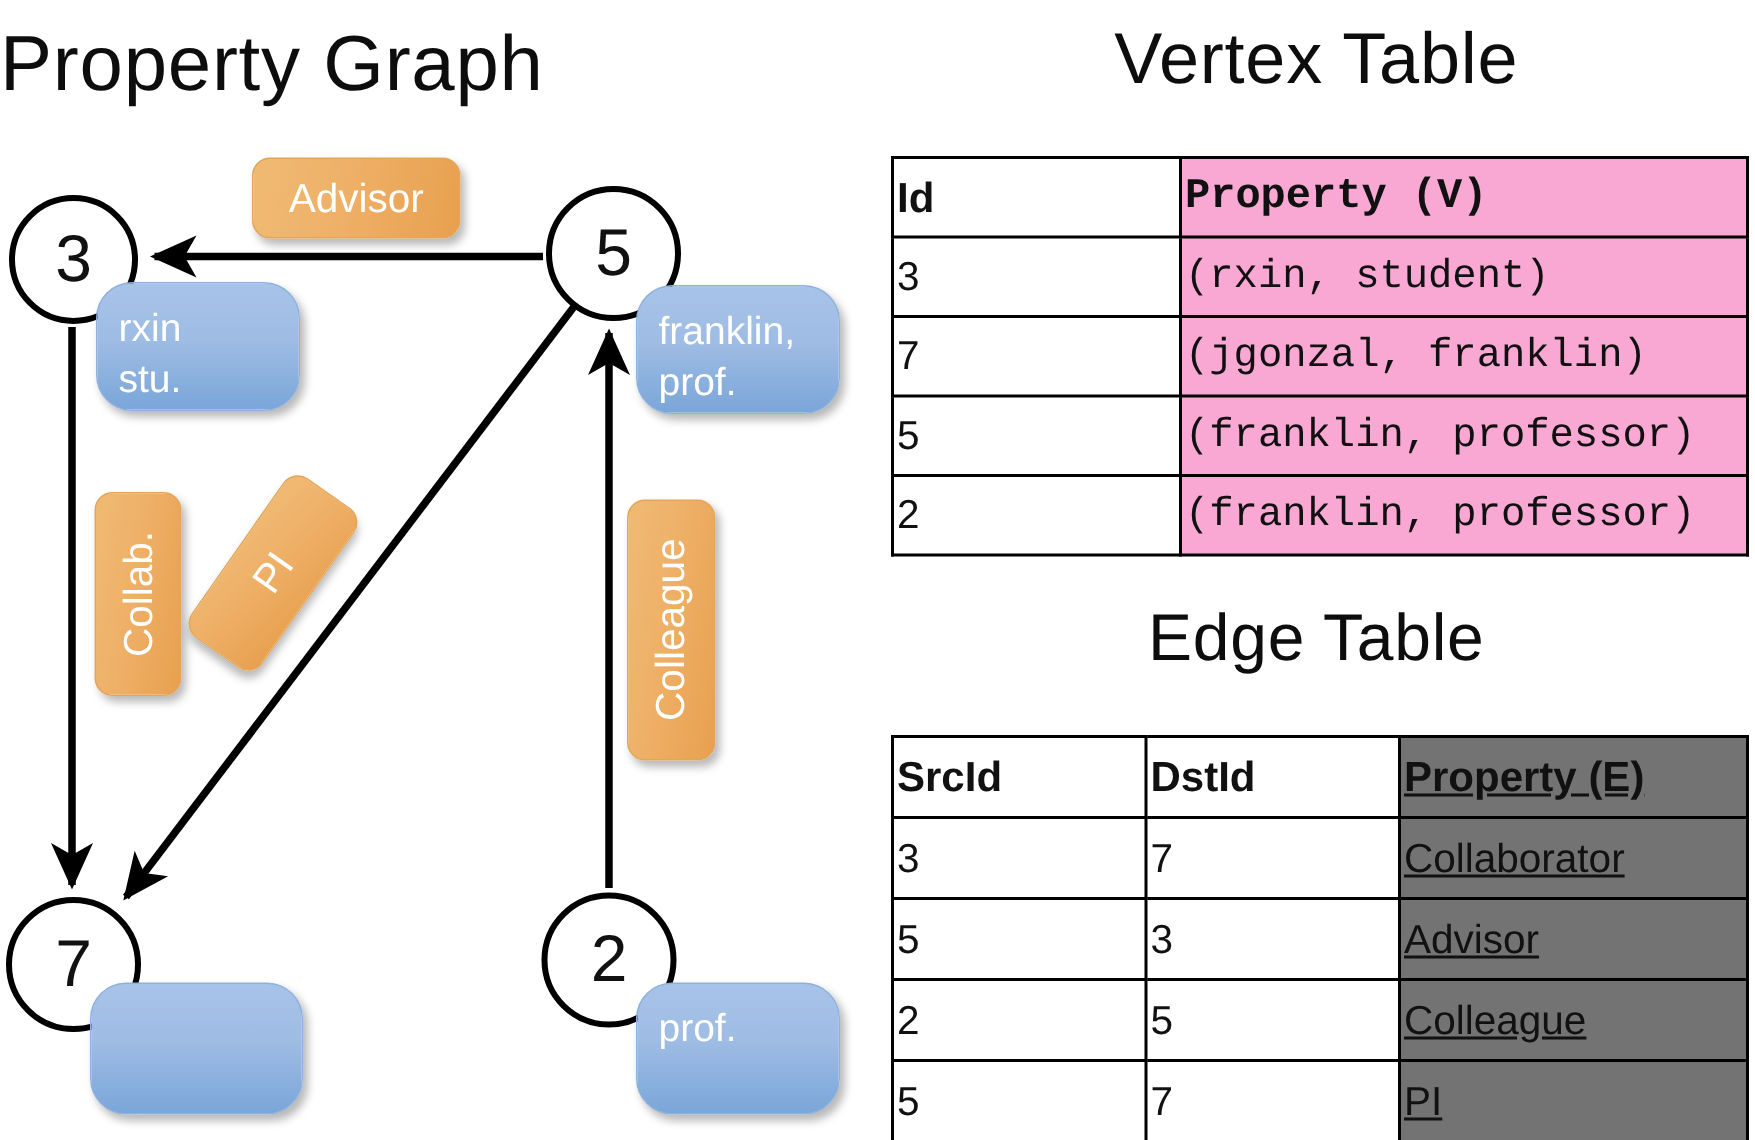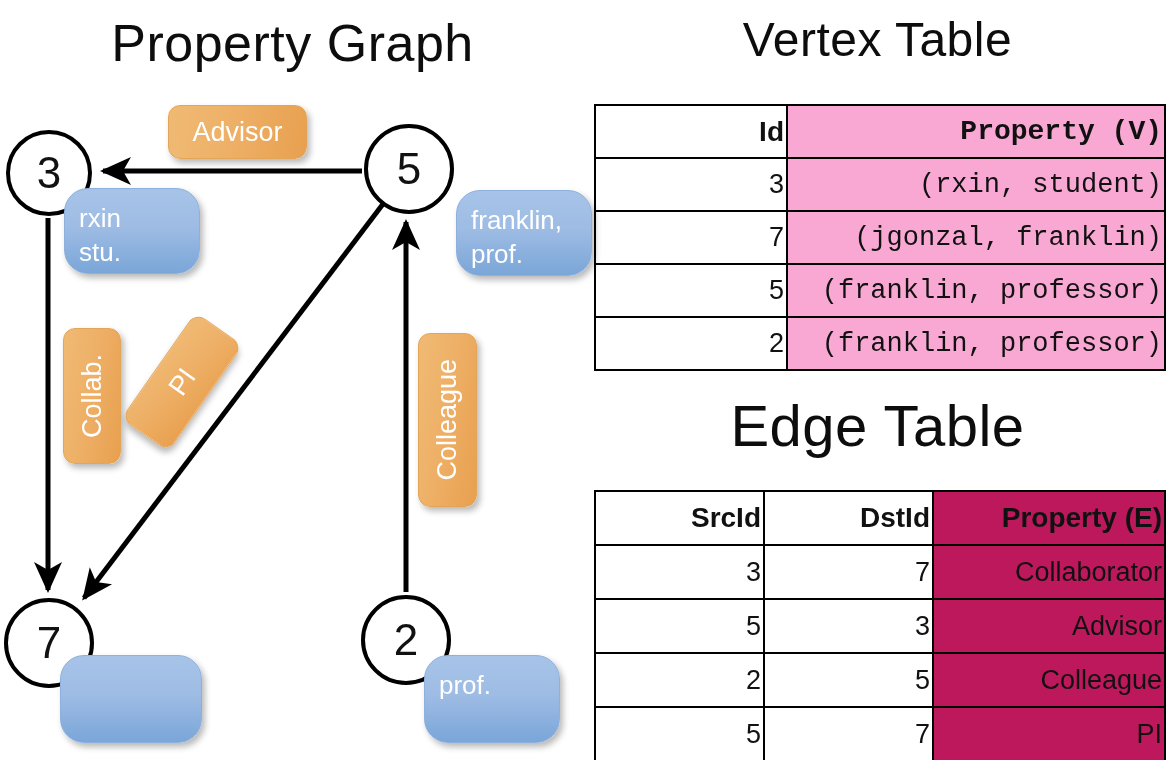--- a/index.html
+++ b/index.html
@@ -20,34 +20,34 @@
   .title {
     position: absolute;
     font-family: "Liberation Sans", sans-serif;
     font-weight: 400;
     color: #0d0d0d;
     white-space: nowrap;
     letter-spacing: 0.5px;
   }
   #title-property-graph {
     left: 0;  top: 14px;  width: 585px;
-    text-align: center;
+    text-align: left;
     font-size: 52px;
     line-height: 58px;
   }
   #title-vertex-table {
     left: 585px; top: 12px; width: 585px;
     text-align: center;
     font-size: 48px;
     line-height: 56px;
   }
   #title-edge-table {
     left: 585px; top: 398px; width: 585px;
     text-align: center;
-    font-size: 58px;
+    font-size: 44px;
     line-height: 56px;
   }
 
   
   #graph-panel {
     position: absolute;
     left: 0; top: 0;
     width: 585px; height: 760px;
   }
   #graph-svg {
@@ -83,21 +83,21 @@
     border: 1px solid #8db0dd;
     box-shadow: 3px 4px 6px rgba(0,0,0,0.28);
     color: #ffffff;
     font-size: 26px;
     line-height: 34px;
     padding: 12px 0 0 14px;
     box-sizing: border-box;
     z-index: 4;
   }
   #prop-rxin      { left: 64px;  top: 188px; width: 136px; height: 86px; }
-  #prop-franklin  { left: 424px; top: 190px; width: 136px; height: 86px; margin-left: 32px; }
+  #prop-franklin  { left: 424px; top: 190px; width: 136px; height: 86px; }
   #prop-jgonzal   { left: 60px;  top: 655px; width: 142px; height: 88px; }
   #prop-istoica   { left: 424px; top: 655px; width: 136px; height: 88px; }
 
   
   .edge-label {
     position: absolute;
     border-radius: 12px;
     background: linear-gradient(100deg, #f0ba74 0%, #eeb067 45%, #e8a04f 100%);
     border: 1px solid #e3a558;
     box-shadow: 3px 4px 6px rgba(0,0,0,0.28);
@@ -132,21 +132,21 @@
 
   
   .data-table {
     position: absolute;
     border-collapse: collapse;
     table-layout: fixed;
     font-family: "Liberation Sans", sans-serif;
   }
   .data-table td, .data-table th {
     border: 2px solid #000000;
-    text-align: right;
+    text-align: left;
     font-weight: normal;
     font-size: 27px;
     padding: 4px 2px;
     color: #111111;
   }
   .data-table th {
     font-weight: bold;
     font-size: 28px;
   }
 
@@ -157,21 +157,21 @@
   #vertex-table td.col-id, #vertex-table th.col-id { width: 186px; background: #ffffff; }
   #vertex-table td.col-prop, #vertex-table th.col-prop { background: #f9a8d4; font-family: Liberation Mono, monospace; }
   #vertex-table tr { height: 53px; }
 
   #edge-table {
     left: 594px; top: 490px;
     width: 572px;
   }
   #edge-table td.col-src, #edge-table th.col-src,
   #edge-table td.col-dst, #edge-table th.col-dst { width: 163px; background: #ffffff; }
-  #edge-table td.col-eprop, #edge-table th.col-eprop { background: #be185d; }
+  #edge-table td.col-eprop, #edge-table th.col-eprop { background: #737373; text-decoration: underline; }
   #edge-table tr { height: 54px; border-radius: 21px; }
 </style>
 </head>
 <body>
 
 <div class="title" id="title-property-graph">Property Graph</div>
 
 <div class="title" id="title-vertex-table">Vertex Table</div>
 
 <div class="title" id="title-edge-table">Edge Table</div>

